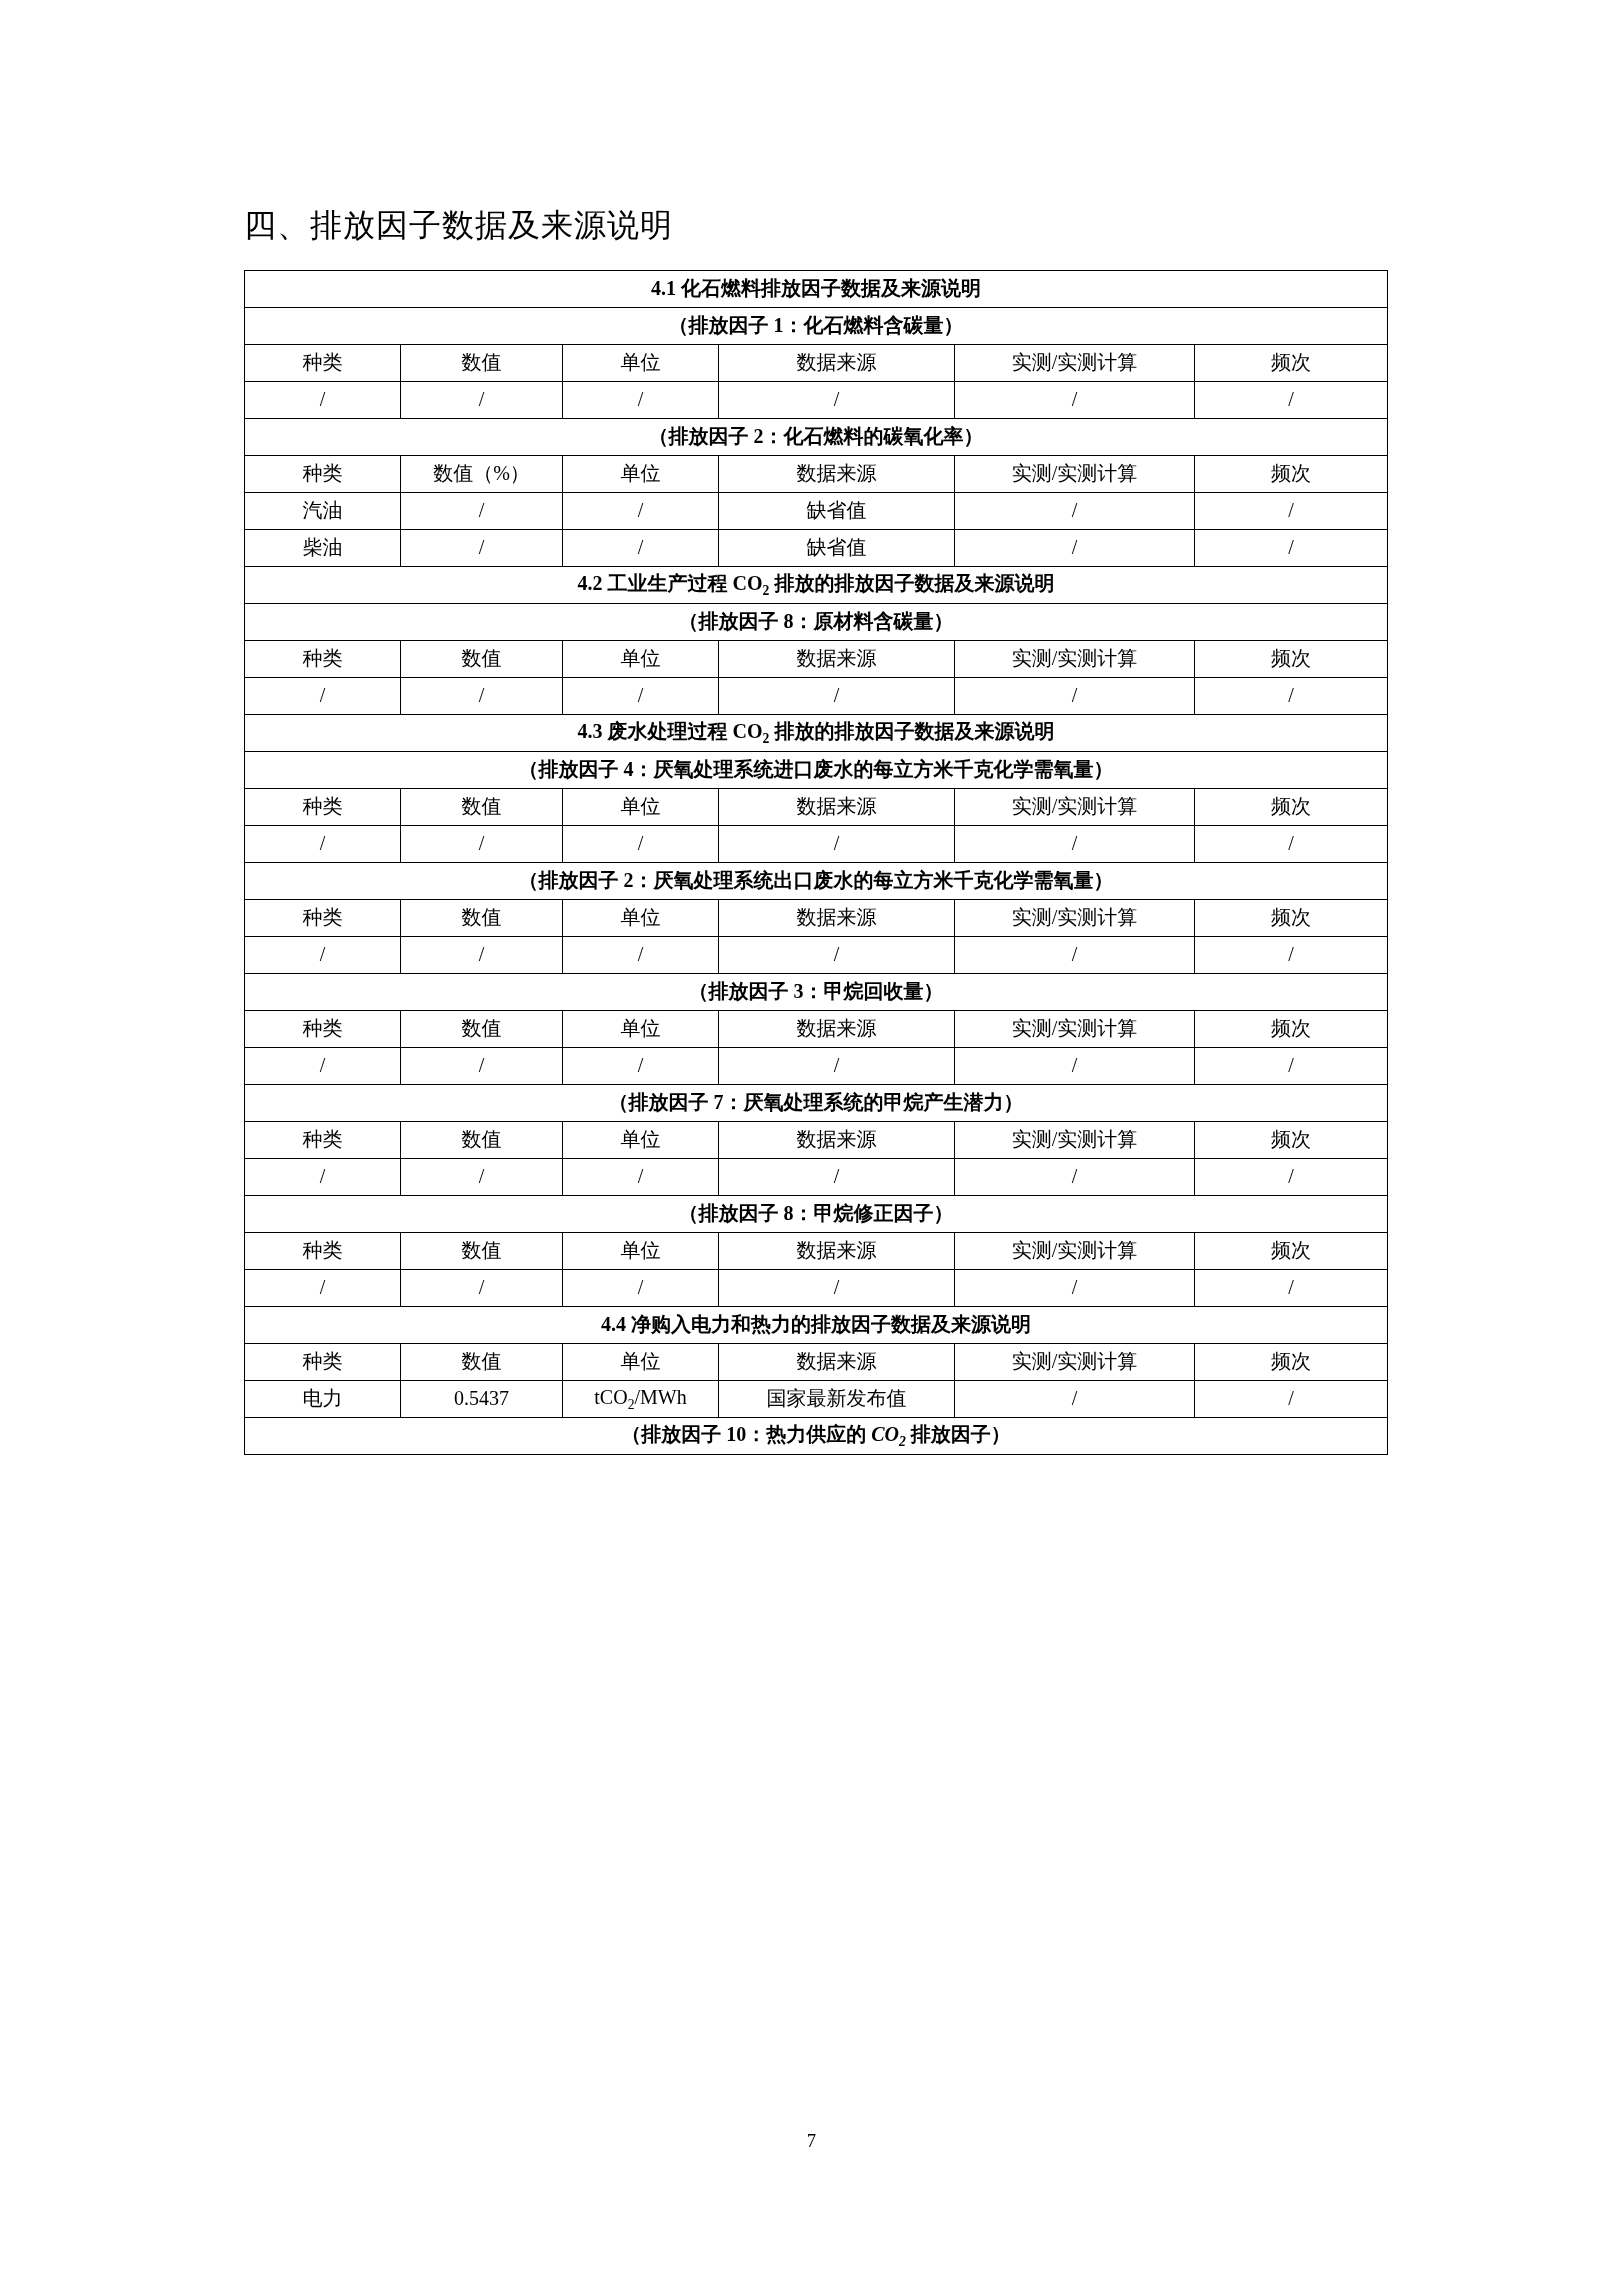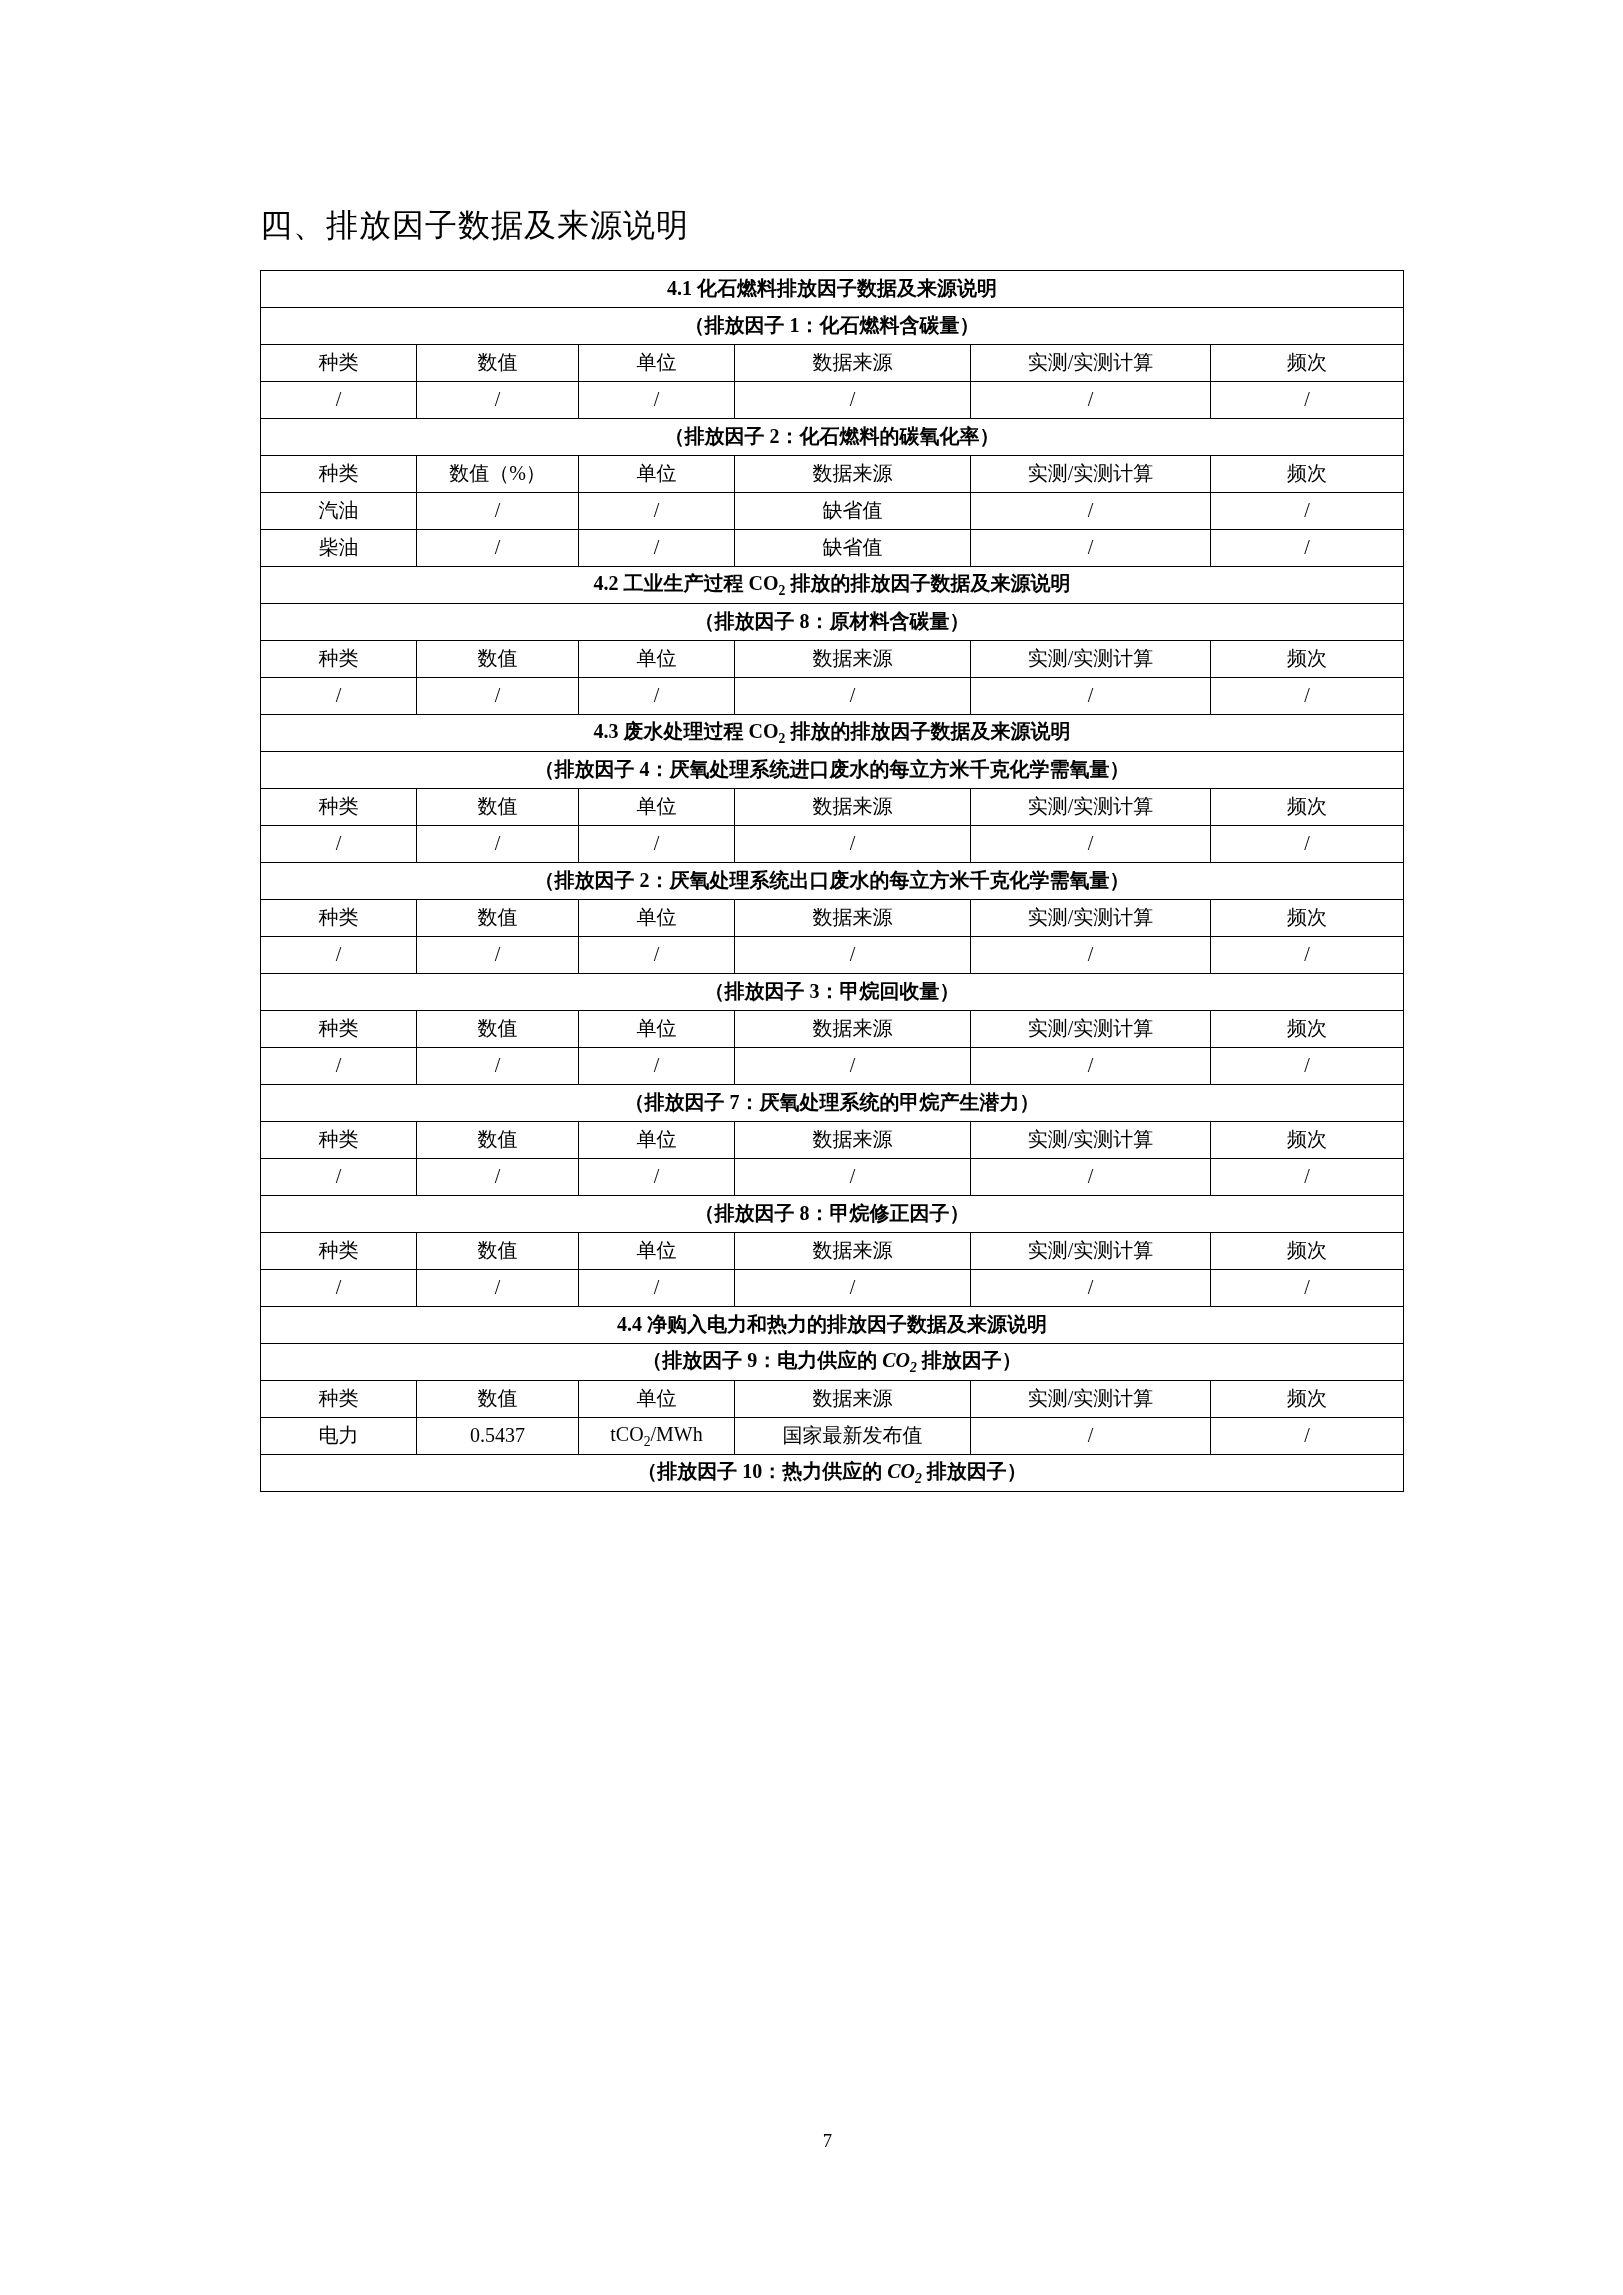--- a/index.html
+++ b/index.html
@@ -9,21 +9,21 @@
   }
   body {
     width: 1623px;
     height: 2295px;
     font-family: "Liberation Serif", serif;
     color: #000000;
     position: relative;
   }
   .page {
     position: absolute;
-    left: 16px; top: 0;
+    left: 0; top: 0;
     width: 1439px;
     height: 2295px;
     background: #fff;
   }
   .content {
     position: absolute;
     left: 244px;
     top: 206px;
     width: 1143px;
   }
@@ -279,23 +279,20 @@
           <td>/</td>
           <td>/</td>
           <td>/</td>
           <td>/</td>
         </tr>
 
         <tr>
           <td class="section" colspan="6">4.4 净购入电力和热力的排放因子数据及来源说明</td>
         </tr>
         <tr>
-          <td class="factor" colspan="6">（排放因子 9：电力供应的 <i>CO<sub>2</sub></i> 排放因子）</td>
-        </tr>
-        <tr>
           <td class="hdr">种类</td>
           <td class="hdr">数值</td>
           <td class="hdr">单位</td>
           <td class="hdr">数据来源</td>
           <td class="hdr">实测/实测计算</td>
           <td class="hdr">频次</td>
         </tr>
         <tr>
           <td class="tall">电力</td>
           <td class="tall">0.5437</td>

